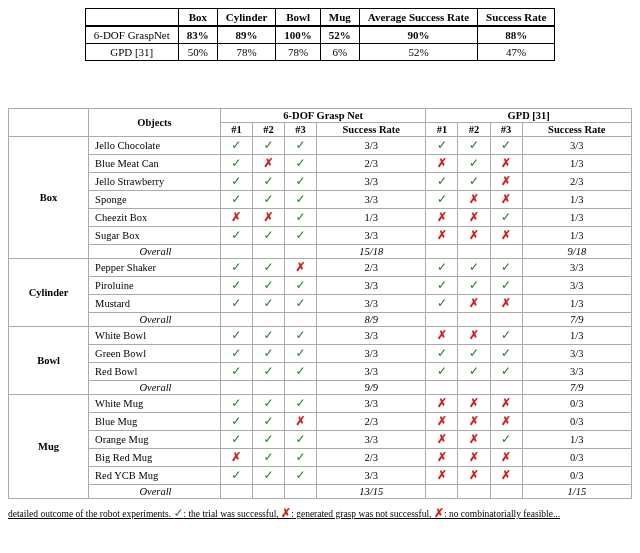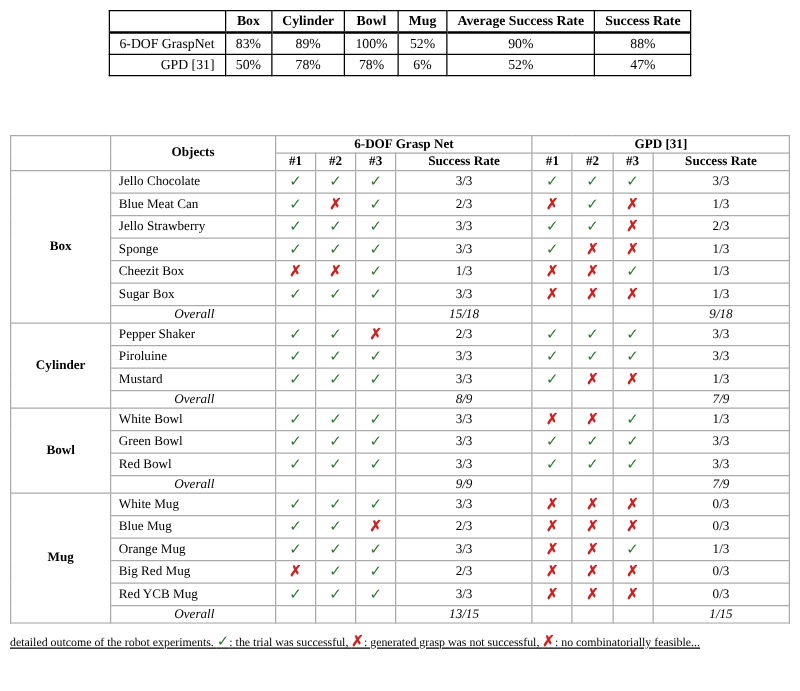--- a/index.html
+++ b/index.html
@@ -26,24 +26,24 @@
     .summary-table th, .summary-table td {
       border: 1px solid #000;
       padding: 2px 8px;
       text-align: center;
     }
     .summary-table thead th {
       font-weight: bold;
       border-bottom: 2px solid #000;
     }
     .summary-table .row-label {
-      text-align: right;
+      text-align: center;
       font-weight: normal;
     }
-    .bold { font-weight: normal; }
+    .bold { font-weight: bold; }
     .caption {
       text-align: center;
       font-size: 11px;
       margin: 3px 0 8px 0;
     }
 
     
     .main-table-wrap {
       overflow-x: auto;
       margin-top: 47px;

